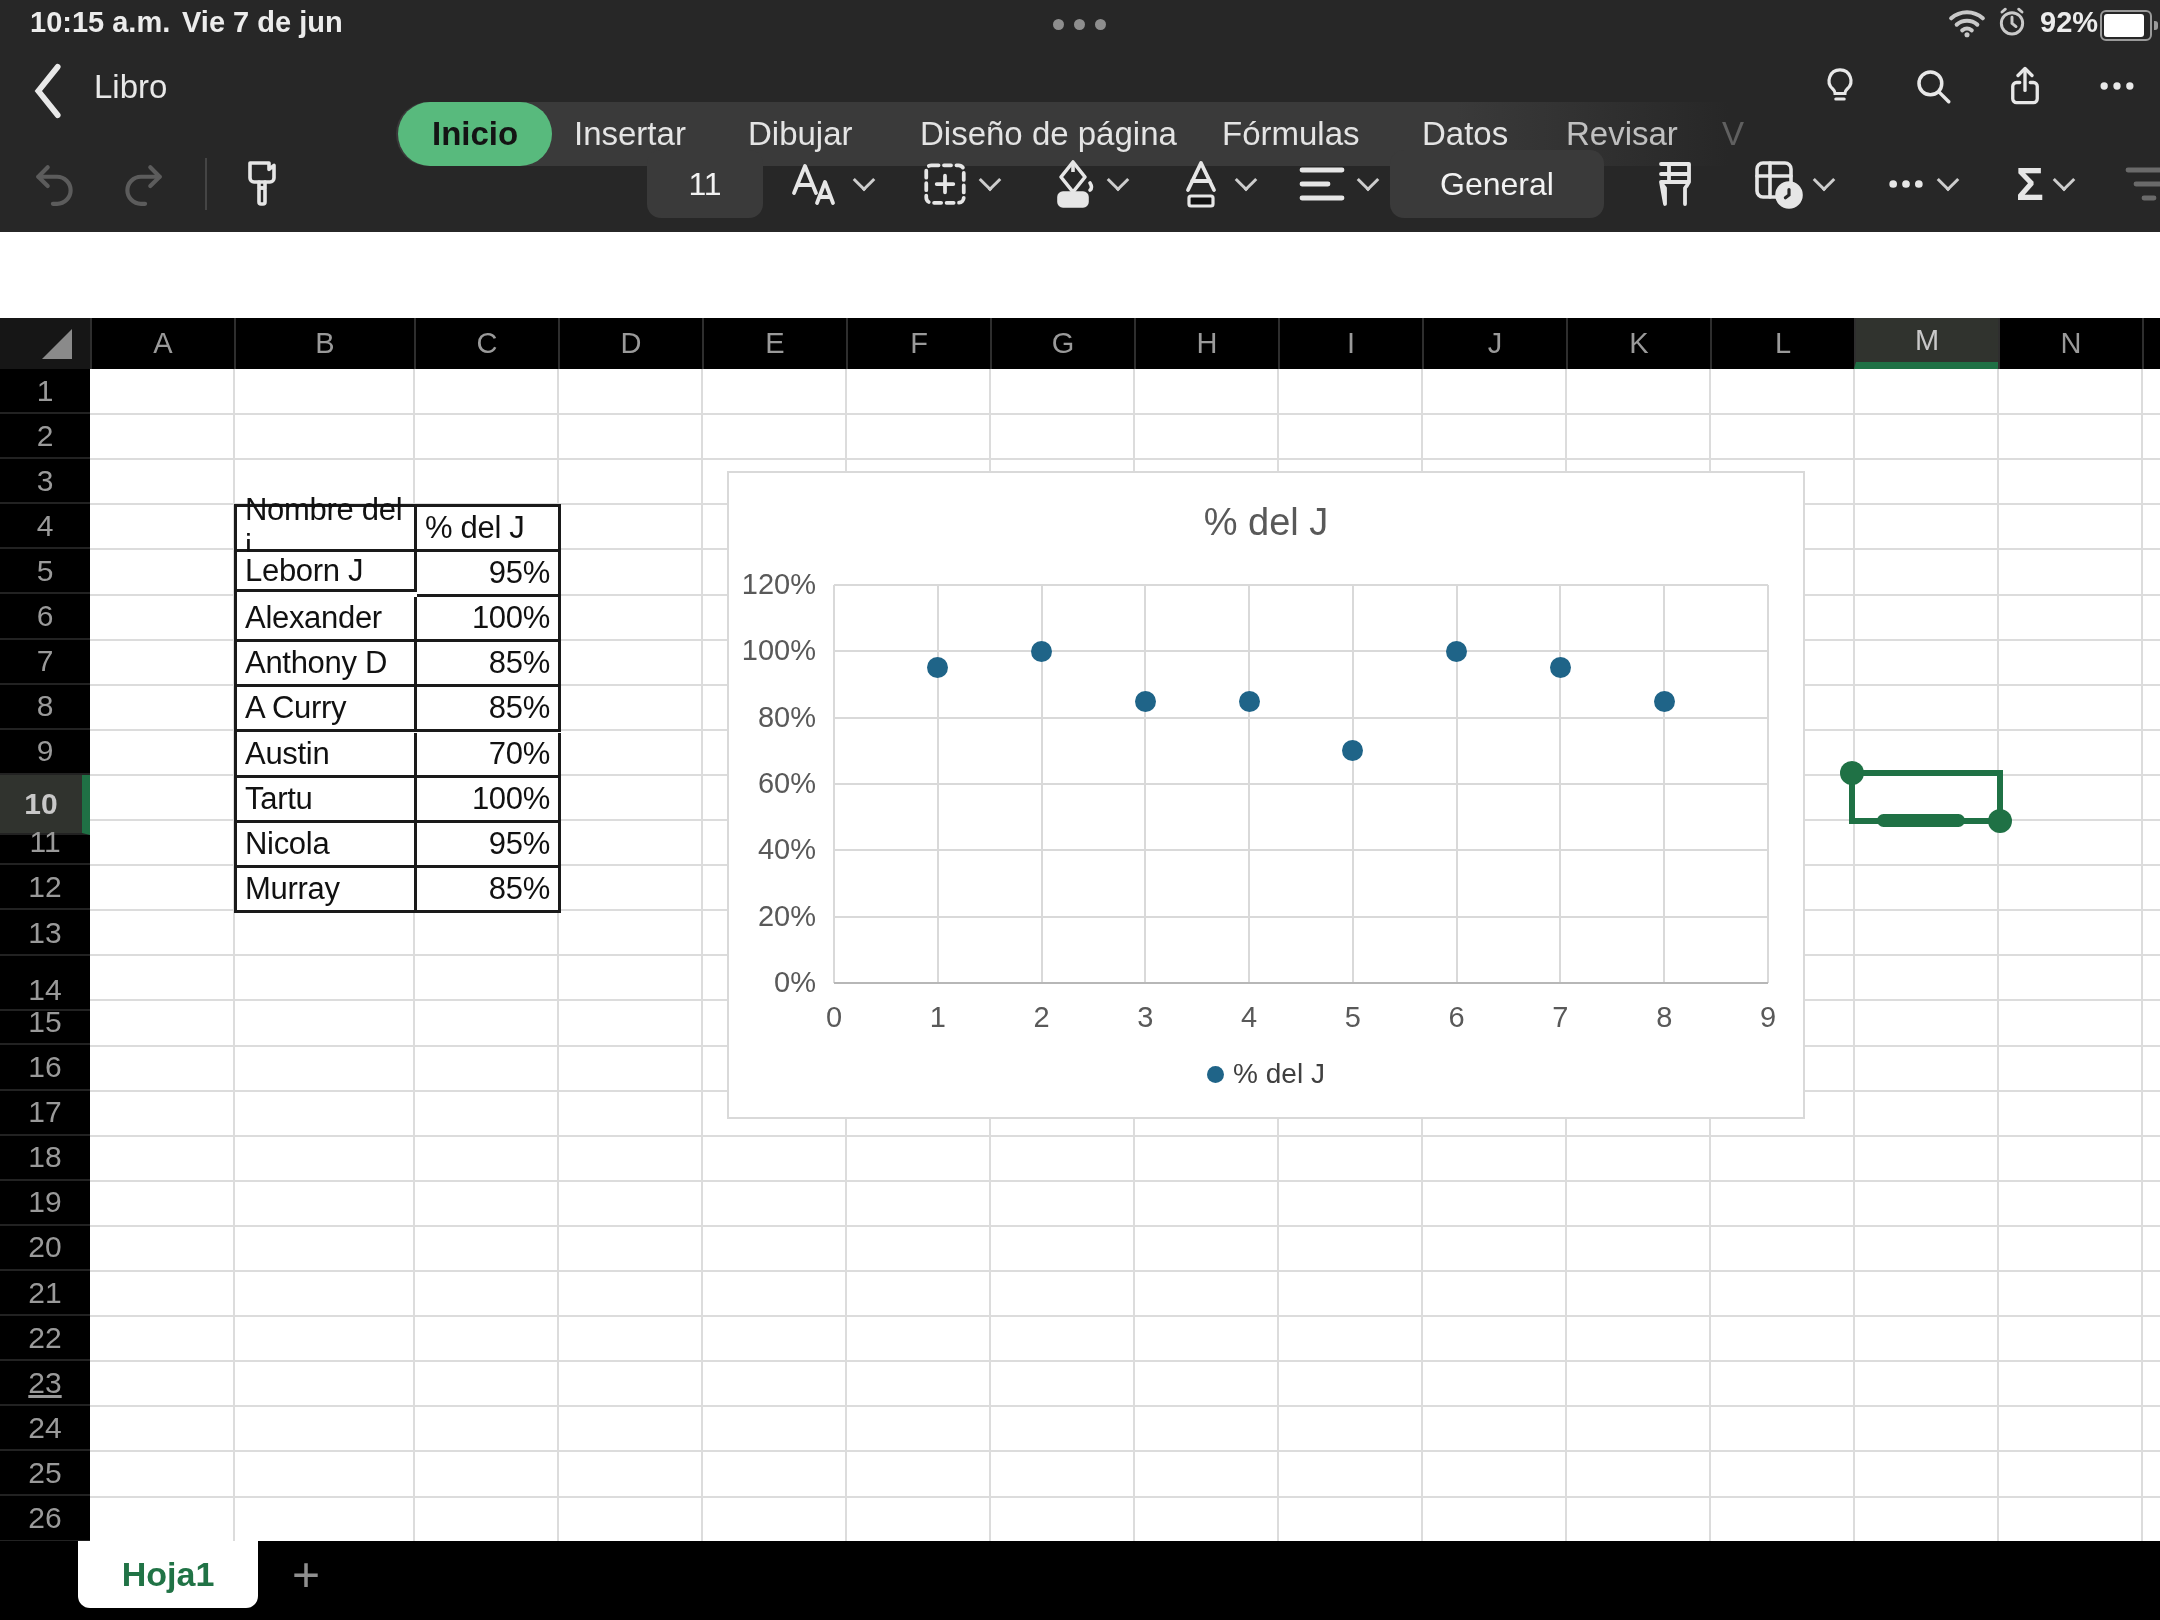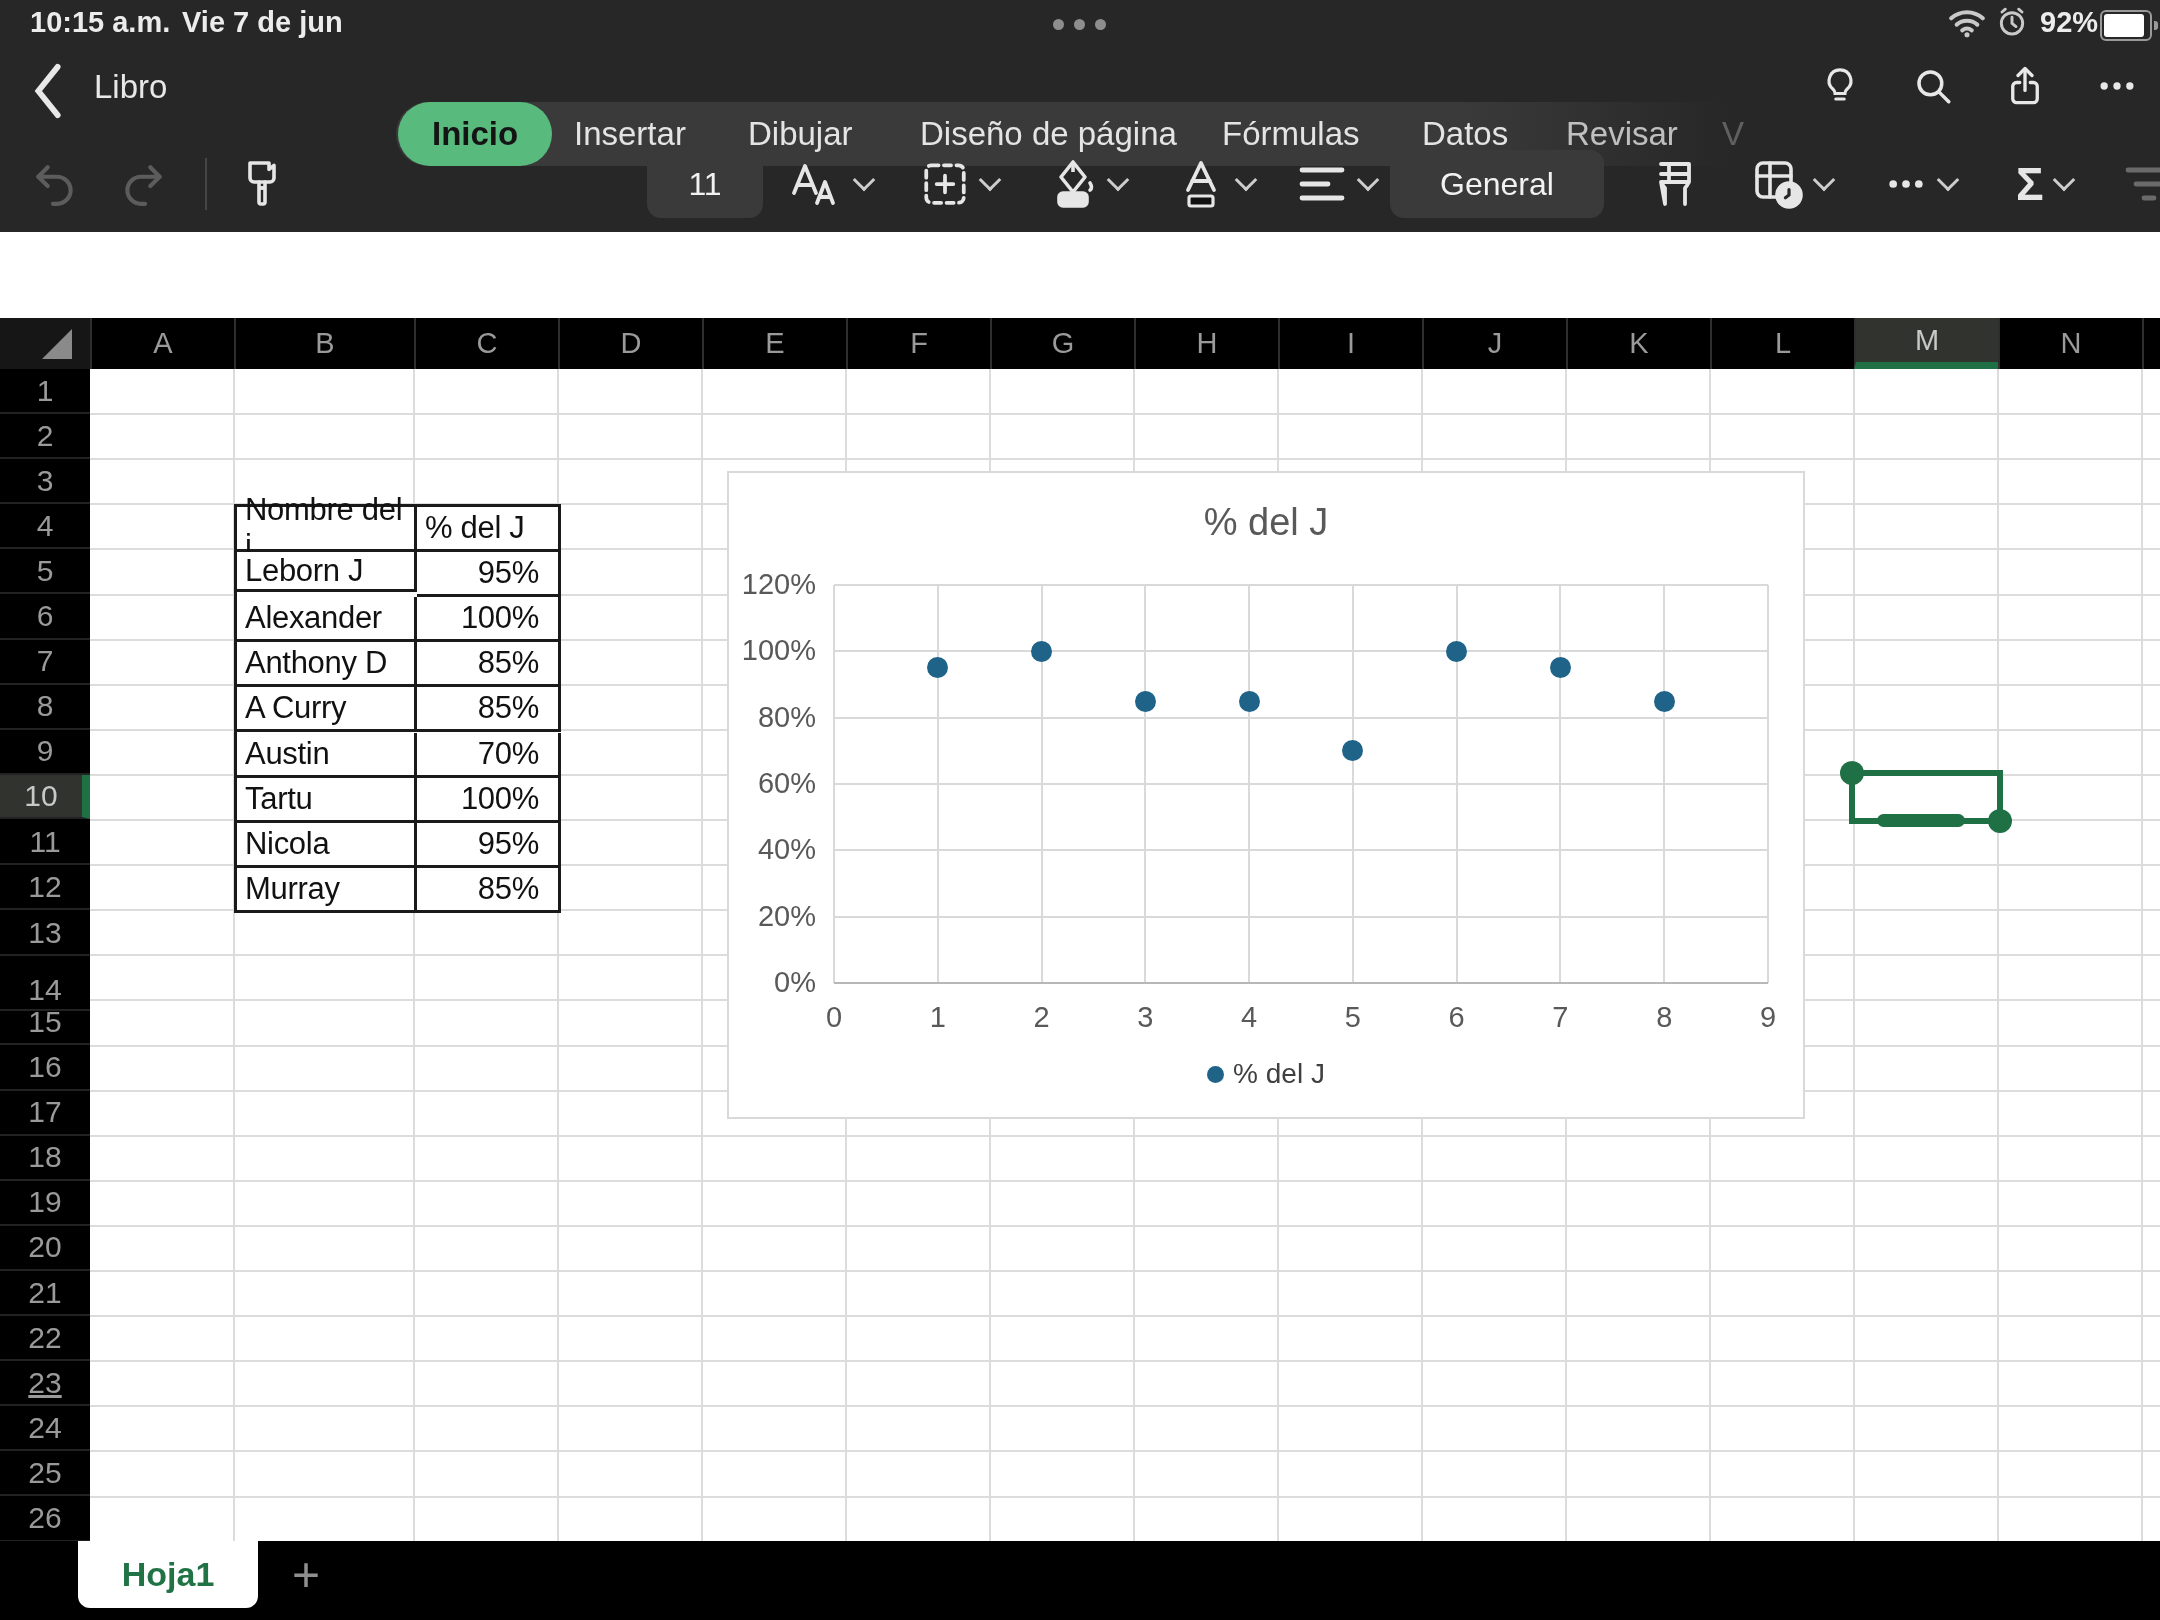--- a/index.html
+++ b/index.html
@@ -59,21 +59,21 @@
 
   
   #gridarea{left:90px;top:369px;width:2070px;height:1172px;background:#fff;overflow:hidden;}
   .vline{position:absolute;top:0;width:2px;height:1172px;background:#dcdcdc;}
   .hline{position:absolute;left:0;width:2070px;height:2px;background:#dcdcdc;}
 
   
   #sheettable{left:234px;top:504px;background:#fff;border-top:3px solid #1a1a1a;border-left:3px solid #1a1a1a;}
   .tcell{position:absolute;box-sizing:border-box;border-right:3px solid #1a1a1a;border-bottom:3px solid #1a1a1a;
     font-size:31px;color:#111;display:flex;align-items:center;letter-spacing:-0.3px;background:#fff;}
-  .tcell.num{justify-content:flex-end;padding-right:19px;}
+  .tcell.num{justify-content:flex-end;padding-right:8px;}
   .tcell.txt{padding-left:8px;}
 
   
   #chart{left:727px;top:471px;width:1078px;height:648px;background:#fff;border:2px solid #d9d9d9;box-sizing:border-box;}
   #chart-title{position:absolute;left:0;top:28px;width:100%;text-align:center;font-size:38px;color:#595959;}
   #plot{position:absolute;left:105px;top:112px;width:934px;height:398px;}
   .cgv{position:absolute;top:0;width:2px;height:398px;background:#d9d9d9;}
   .cgh{position:absolute;left:0;width:934px;height:2px;background:#d9d9d9;}
   .cgh.axis{background:#b7b7b7;}
   .ytick{position:absolute;right:952px;width:120px;text-align:right;font-size:29px;color:#595959;}
@@ -301,21 +301,21 @@
   <div id="rowgutter" class="abs">
       <div class="row-num" style="top: 0px; height: 45.1px;">1</div>
       <div class="row-num" style="top: 45.1px; height: 45.1px;">2</div>
       <div class="row-num" style="top: 90.2px; height: 45.1px;">3</div>
       <div class="row-num" style="top: 135.3px; height: 45.1px;">4</div>
       <div class="row-num" style="top: 180.4px; height: 45.1px;">5</div>
       <div class="row-num" style="top: 225.5px; height: 45.1px;">6</div>
       <div class="row-num" style="top: 270.6px; height: 45.1px;">7</div>
       <div class="row-num" style="top: 315.7px; height: 45.1px;">8</div>
       <div class="row-num" style="top: 360.8px; height: 45.1px;">9</div>
-      <div class="row-num sel" style="top: 405.9px; height: 44px;">10</div>
+      <div class="row-num sel" style="top: 405.9px; height: 60px; font-weight: bold;">10</div>
       <div class="row-num" style="top: 451px; height: 45.1px;">11</div>
       <div class="row-num" style="top: 496.1px; height: 45.1px;">12</div>
       <div class="row-num" style="top: 542px; height: 45.1px;">13</div>
       <div class="row-num" style="top: 602px; height: 40px;">14</div>
       <div class="row-num" style="top: 631.4px; height: 45.1px;">15</div>
       <div class="row-num" style="top: 676.5px; height: 45.1px;">16</div>
       <div class="row-num" style="top: 721.6px; height: 45.1px;">17</div>
       <div class="row-num" style="top: 766.7px; height: 45.1px;">18</div>
       <div class="row-num" style="top: 811.8px; height: 45.1px;">19</div>
       <div class="row-num" style="top: 856.9px; height: 45.1px;">20</div>

